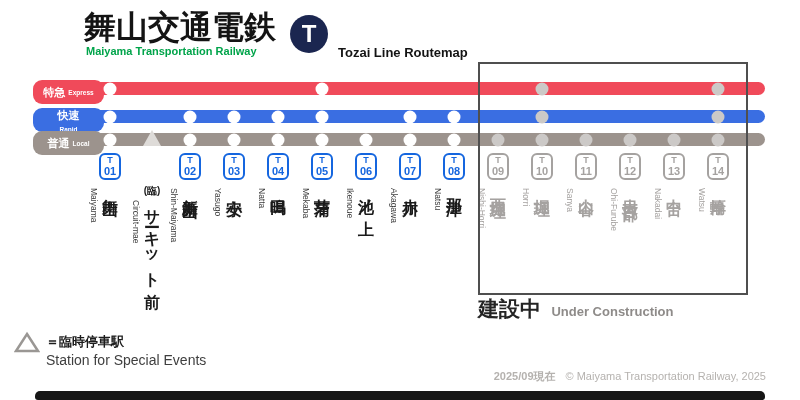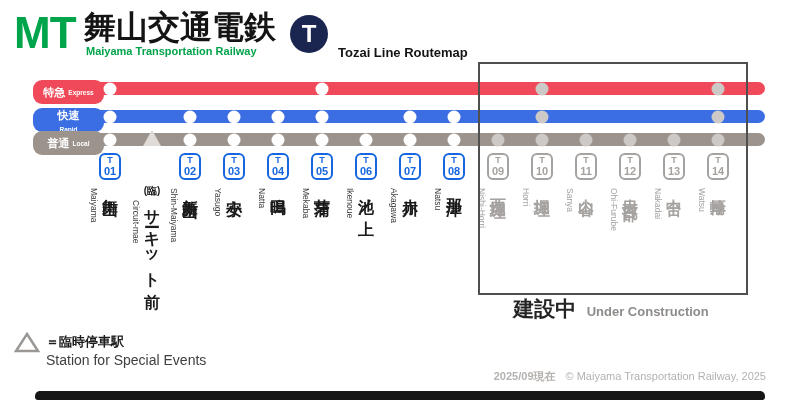--- a/index.html
+++ b/index.html
@@ -39,39 +39,38 @@
            font-size:16px;font-weight:800;color:#1a1a1a;letter-spacing:2px;line-height:20px;
            width:20px;z-index:3;}
   .st-romaji{position:absolute;writing-mode:vertical-rl;font-size:8.5px;font-weight:500;
              color:#3c3c3c;width:11px;line-height:11px;z-index:3;}
   .prefix{position:absolute;top:184px;width:28px;text-align:center;font-size:10px;
           font-weight:700;color:#1a1a1a;z-index:3;}
 
   
   .construction-box{position:absolute;left:478px;top:62px;width:266px;height:229px;
                     border:2px solid #4f4f4f;z-index:4;}
-  .construction-label{position:absolute;left:478px;top:295px;width:266px;text-align:center;z-index:4;}
+  .construction-label{position:absolute;left:478px;top:295px;width:266px;text-align:left;z-index:4;}
   .cl-jp{font-size:21px;font-weight:900;color:#242424;}
   .cl-en{font-size:13px;font-weight:600;color:#8e8b89;margin-left:6px;}
 
   
   .legend{position:absolute;left:14px;top:331px;display:flex;align-items:flex-start;gap:6px;}
   .legend-jp{font-size:13px;font-weight:700;color:#1c1c1c;line-height:15px;margin-top:3px;}
   .legend-en{font-size:14px;color:#3f3f3f;margin-top:3px;}
   .footer{position:absolute;right:34px;top:369px;font-size:11px;color:#b5b2af;}
   .footer-date{font-weight:700;margin-right:10px;}
   .bottom-bar{position:absolute;left:35px;top:391px;width:730px;height:9px;background:#161616;
               border-radius:5px 5px 3px 3px;}
 </style>
 </head>
 <body>
 
 <div class="stage">
 
-  <div class="mt-logo" style="color: rgb(0, 164, 74);">MT</div>
   <div class="company-jp">舞山交通電鉄</div>
   <div class="company-en" style="color: rgb(0, 164, 74);">Maiyama Transportation Railway</div>
   <div class="line-symbol" style="background: rgb(27, 38, 80);">
     <span>T</span>
   </div>
   <div class="title-en">Tozai Line Routemap</div>
 
   <div class="line-bar" style="top: 82px; background: rgb(240, 74, 90);"></div>
   <div class="line-bar" style="top: 110px; background: rgb(58, 110, 226);"></div>
   <div class="line-bar" style="top: 133px; background: rgb(156, 147, 141);"></div>

